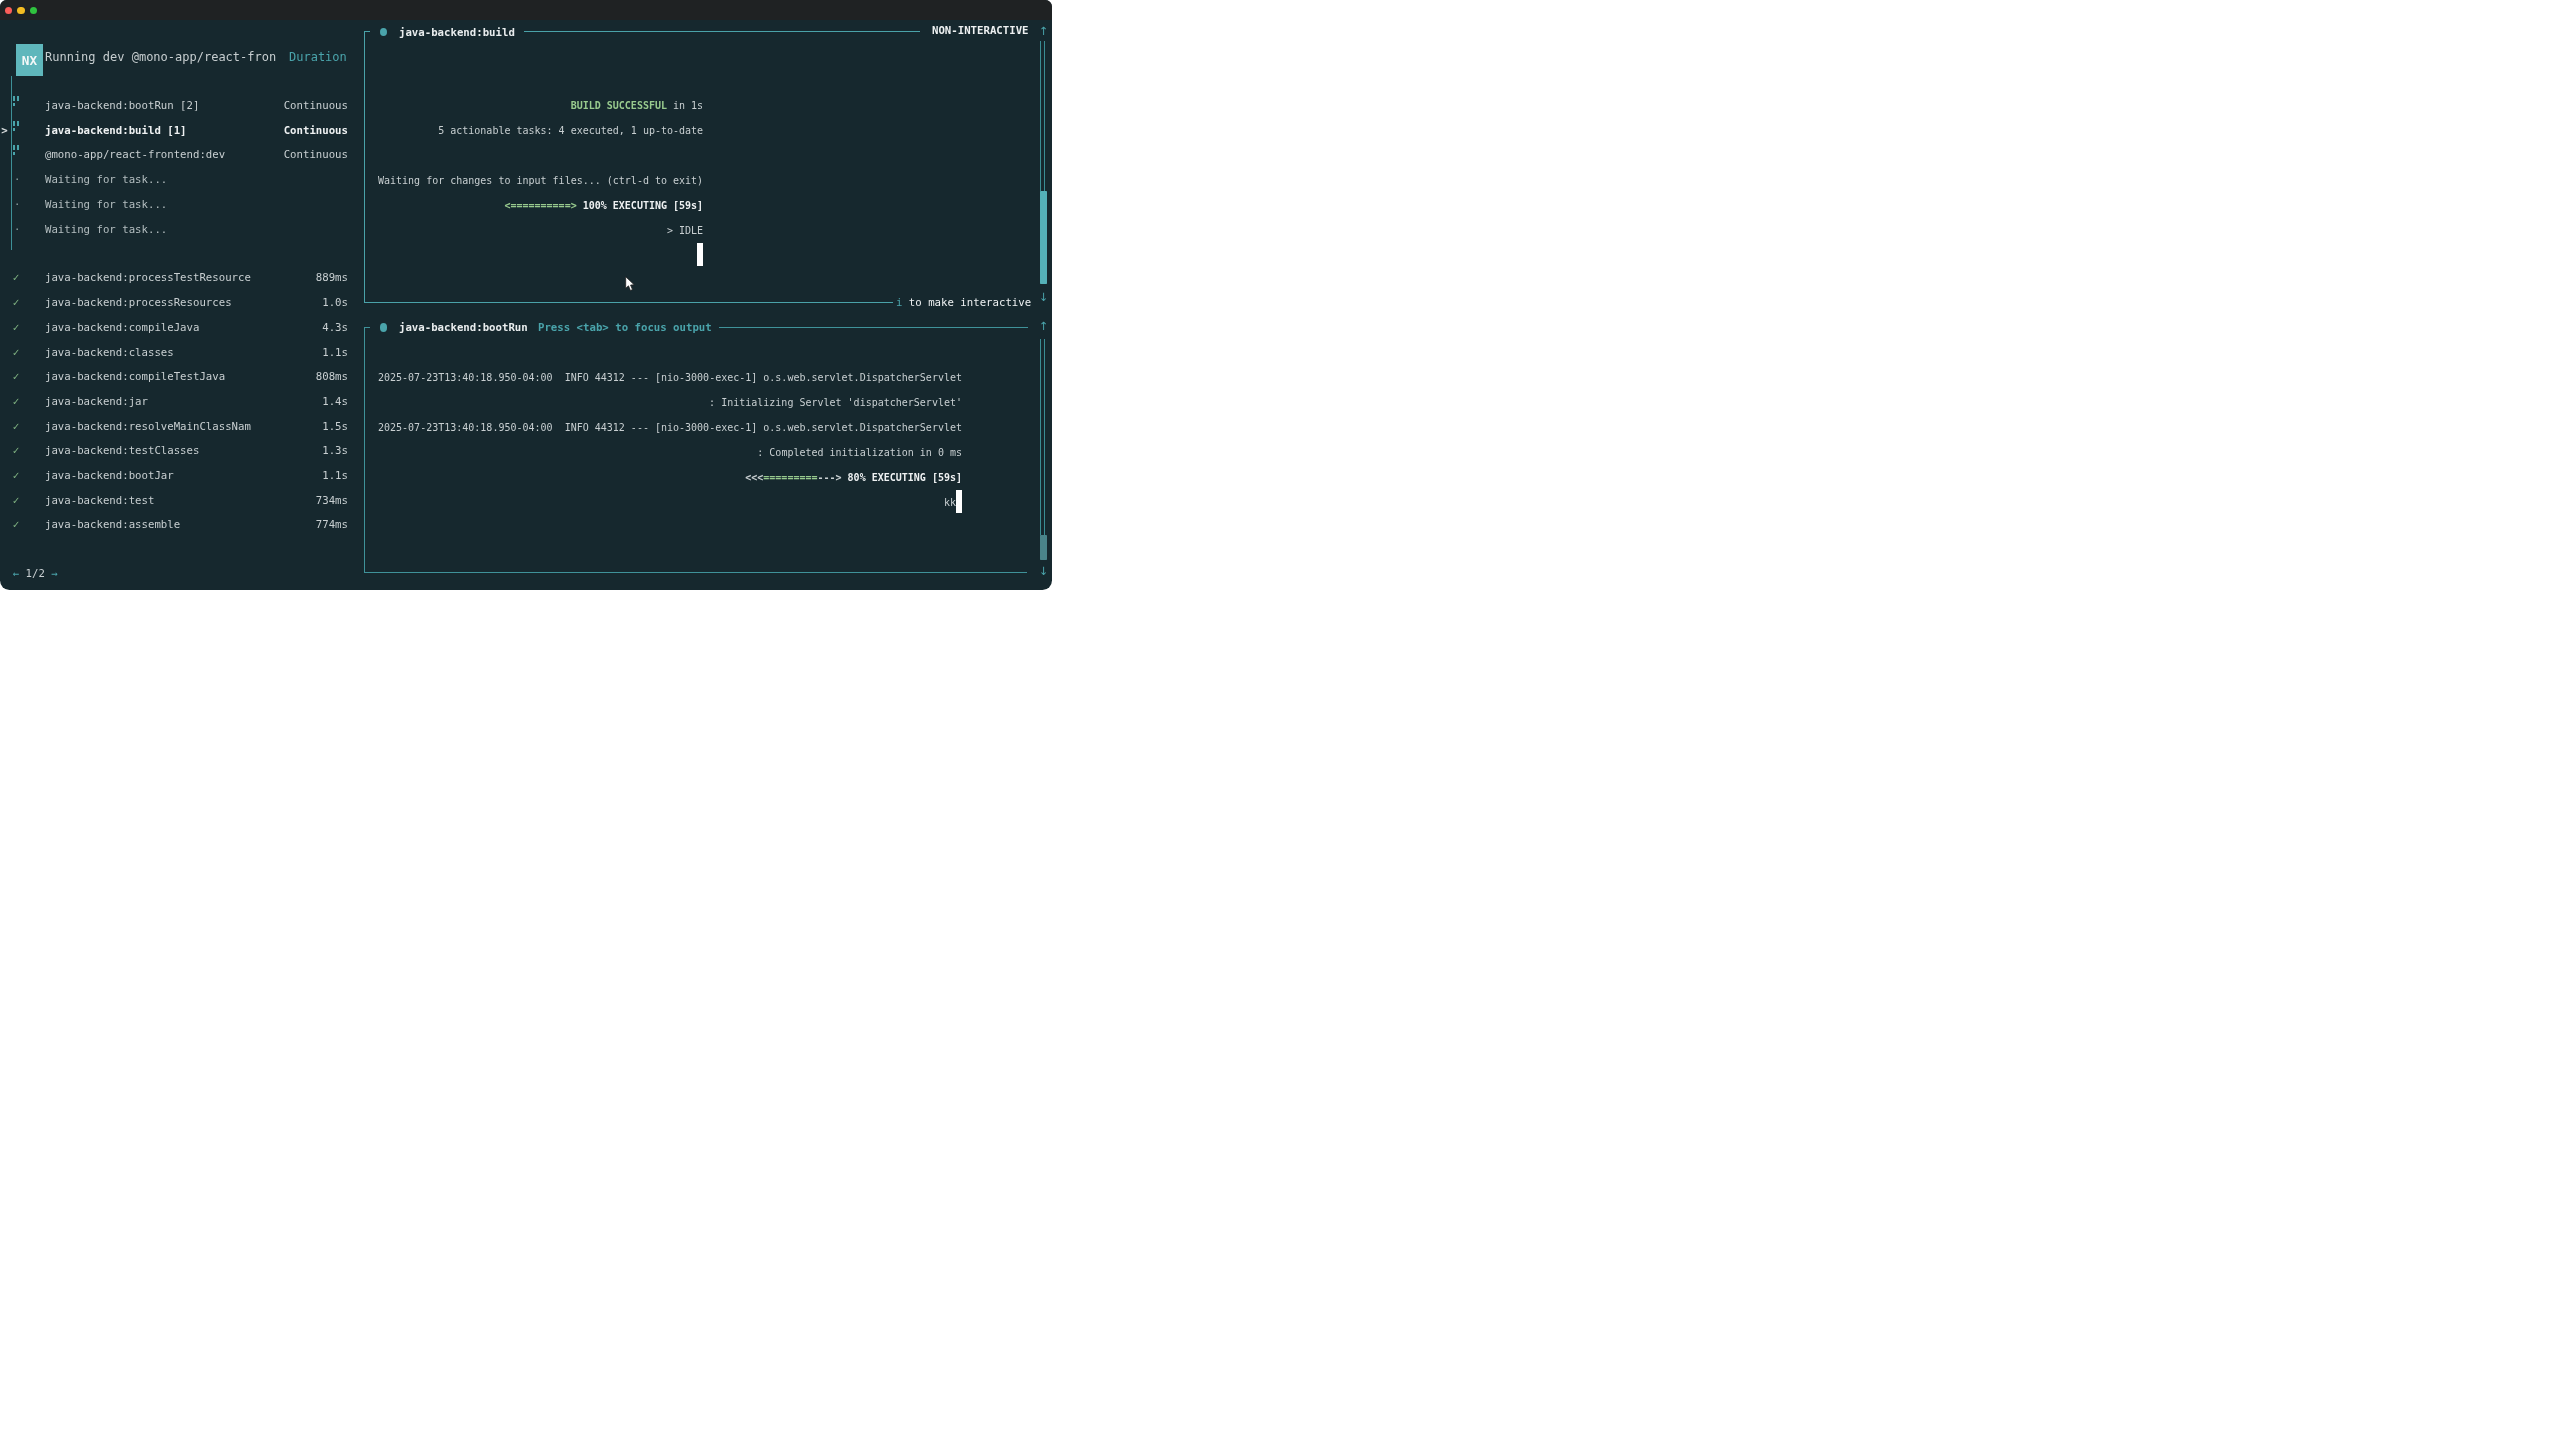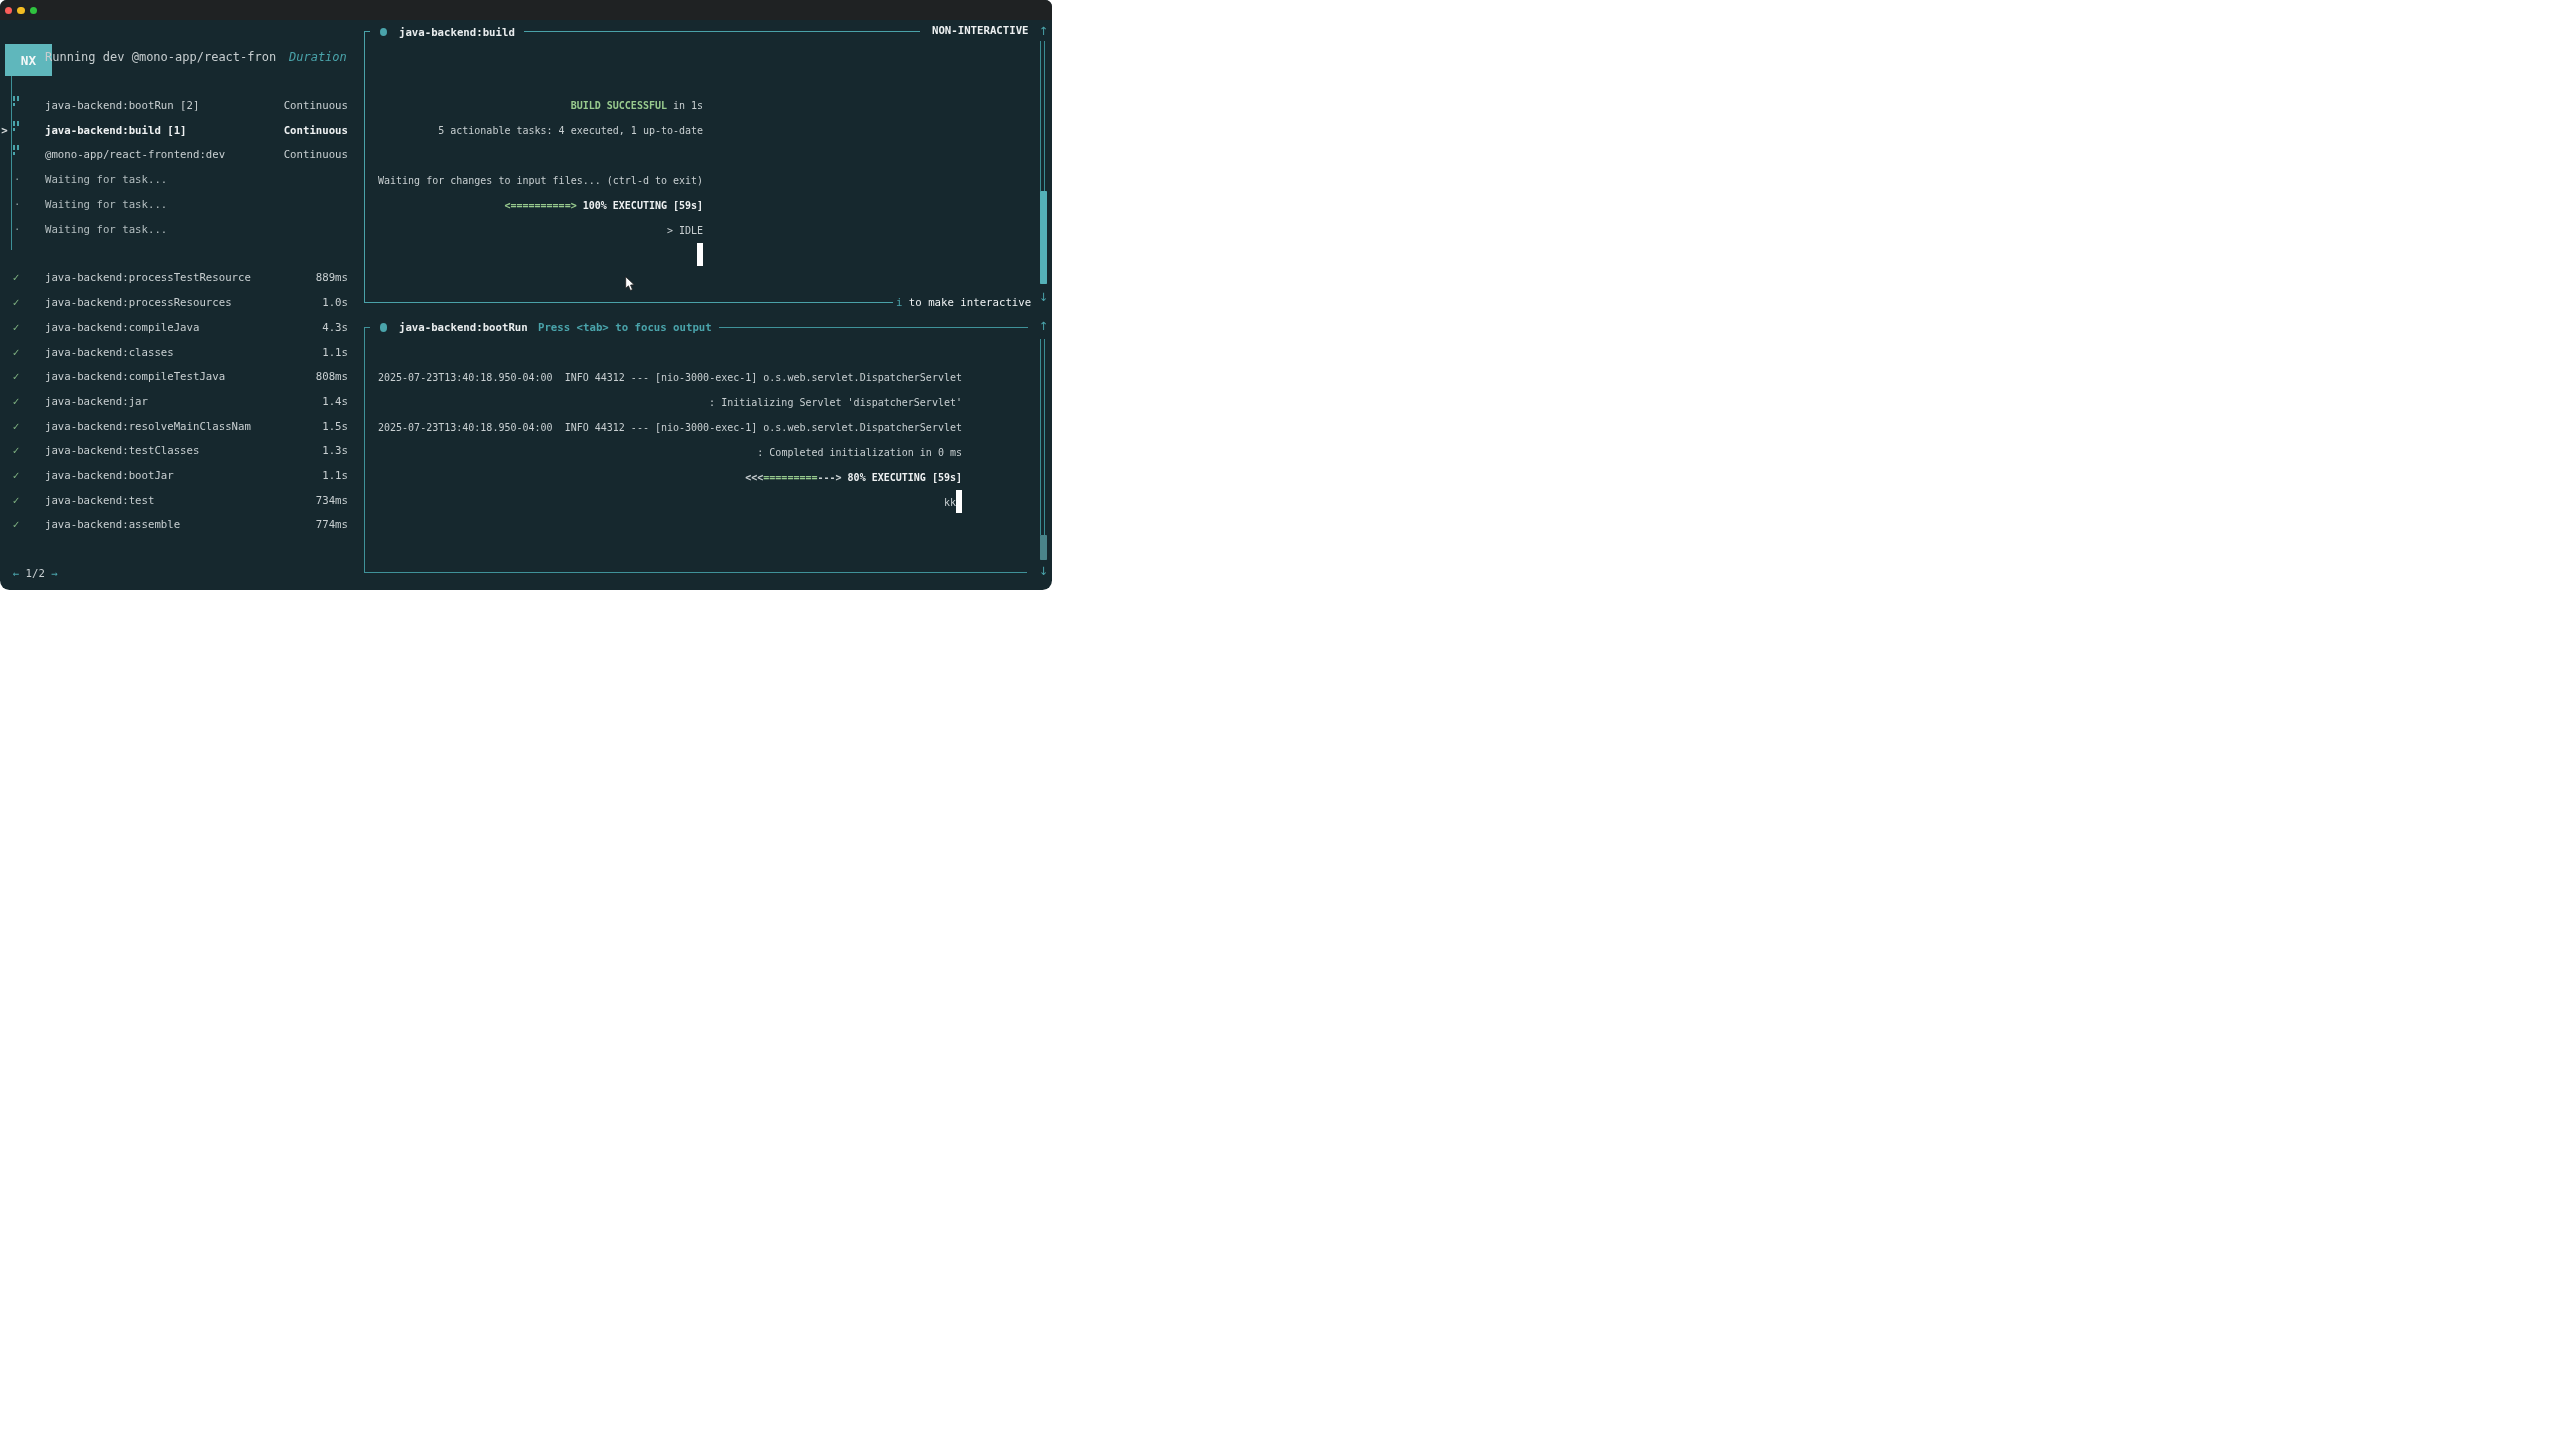--- a/index.html
+++ b/index.html
@@ -6,21 +6,21 @@
   .stage{position:relative;width:1052px;height:592px;font-family:"DejaVu Sans Mono",monospace;}
   .window{position:absolute;left:0;top:0;width:1052px;height:590px;background:#16282e;
           border-radius:6.7px 6.7px 9.4px 9.4px;overflow:hidden;}
   .titlebar{position:absolute;left:0;top:0;width:100%;height:19.5px;background:#1f2223;}
   .tl-dot{position:absolute;top:6.7px;width:7.4px;height:7.4px;border-radius:50%;}
   .tl-close{left:4.7px;background:#fc5e5a;}
   .tl-min{left:17.4px;background:#f5bd22;}
   .tl-max{left:30px;background:#2fc33f;}
 
   
-  .nx-badge{position:absolute;left:5px;top:44px;width:47px;height:32px;background:#5fb7bc;
+  .nx-badge{position:absolute;left:16px;top:44px;width:27px;height:32px;background:#5fb7bc;
             color:#f3f8f8;font-weight:bold;font-size:12.7px;display:flex;align-items:center;justify-content:center;}
   .side-header-title{position:absolute;left:45px;top:50px;font-size:12px;color:#c6cdcf;white-space:pre;}
   .side-header-dur{position:absolute;right:704px;top:50px;font-size:12px;color:#4aa4ab;}
   .bracket{position:absolute;left:10.7px;top:76px;width:1.3px;height:174px;background:#3d9097;}
   .srow{position:absolute;left:0;width:356px;height:25px;line-height:25px;font-size:10.7px;color:#c8cfd1;}
   .srow .nm{position:absolute;left:45px;white-space:pre;}
   .srow .st{position:absolute;right:8px;white-space:pre;}
   .srow.sel .nm,.srow.sel .st{color:#eef1f2;font-weight:bold;}
   .srow .chev{position:absolute;left:1.3px;color:#d6dbdc;font-weight:bold;}
   .srow .bullet{position:absolute;left:14px;color:#8fa0a3;}
@@ -68,21 +68,21 @@
 
     <div class="titlebar">
       <span class="tl-dot tl-close"></span>
       <span class="tl-dot tl-min"></span>
       <span class="tl-dot tl-max"></span>
     </div>
 
     <div>
       <div class="nx-badge">NX</div>
       <div class="side-header-title">Running dev @mono-app/react-fron</div>
-      <div class="side-header-dur" style="right:auto;left:289px;font-style:italic;">Duration</div>
+      <div class="side-header-dur" style="right:auto;left:289px;">Duration</div>
       <div class="bracket"></div>
       <div id="rows-top">
           <div class="srow" style="top: 93px;">
             <span class="spinner">
               <i class="b1"></i>
               <i class="b2"></i>
               <i class="b3"></i>
             </span>
             <span class="nm">java-backend:bootRun [2]</span>
             <span class="st">Continuous</span>

